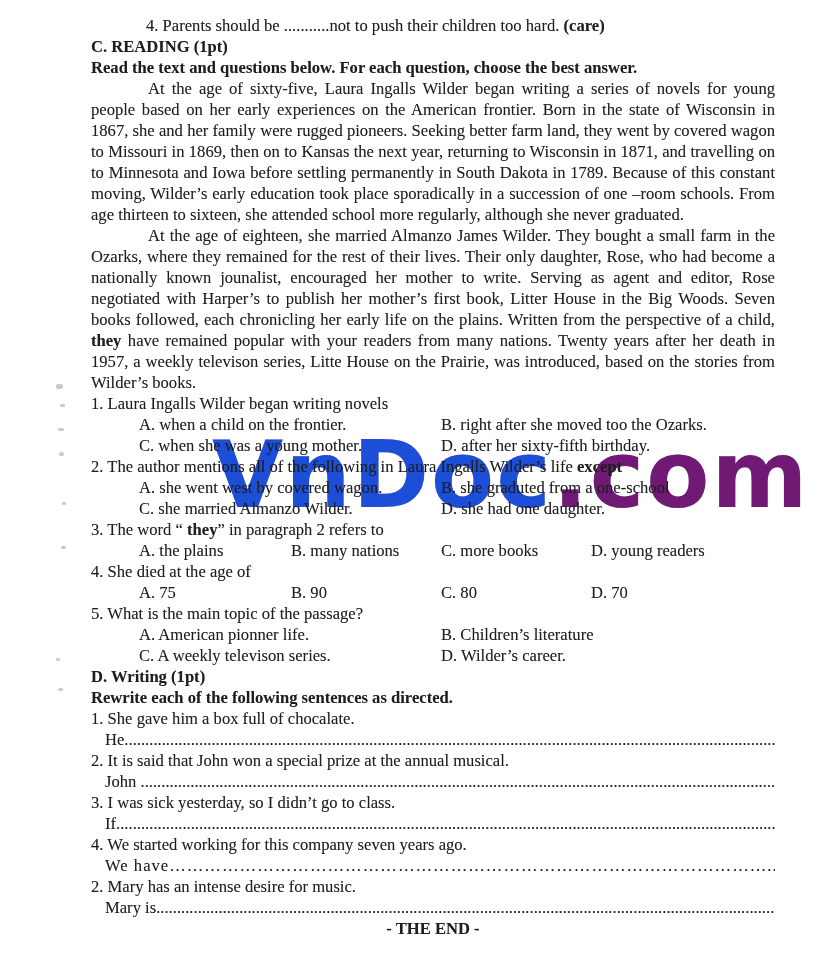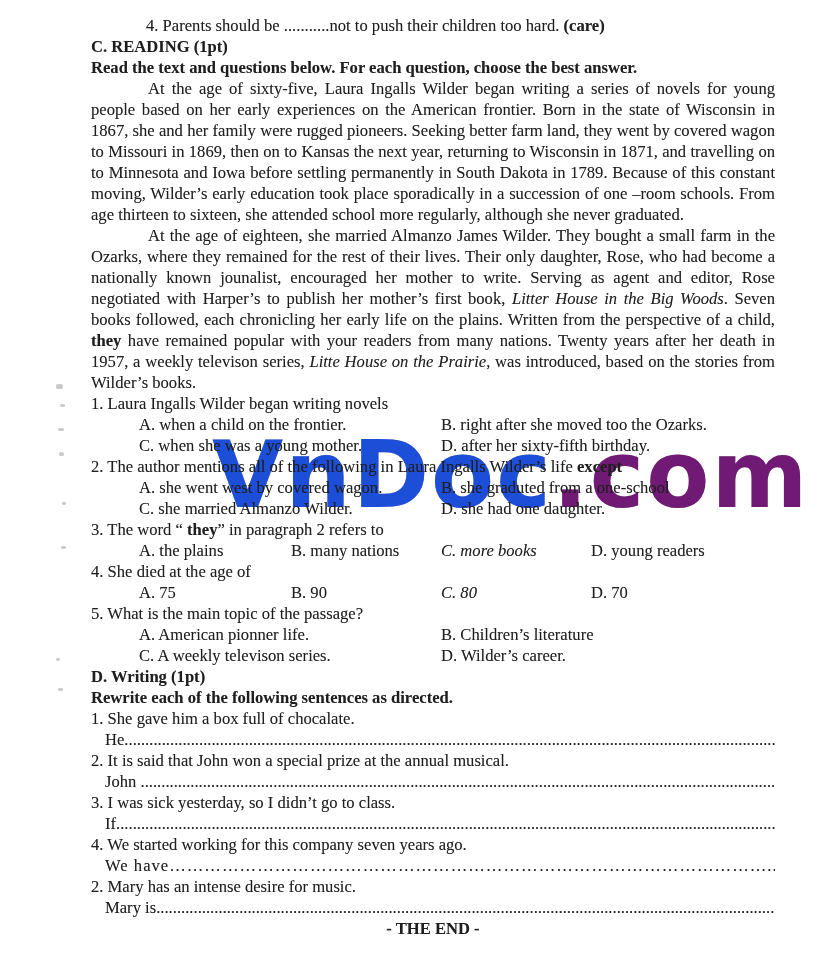--- a/index.html
+++ b/index.html
@@ -10,30 +10,30 @@
     background:#ffffff;
     font-family:"Liberation Serif", serif;
     font-size:16.6px;
     line-height:21px;
     color:#1e1e1e;
     overflow:hidden;
     text-shadow:0 0 0.5px rgba(40,40,40,.35);
   }
   .content { position:relative; z-index:1; padding:15px 51px 0 91px; }
   .b { font-weight:bold; }
-  .i { font-style:italic; }
+  .i { }
   .line { margin:0; }
   .indent-item { margin-left:55px; }
   .para { margin:0; text-align:justify; text-indent:57px; }
   .opts { display:flex; margin-left:48px; white-space:nowrap; }
   .opt { display:inline-block; }
   .w2 { width:302px; }       
   .c1 { width:152px; }       
   .c2 { width:150px; }
-  .c3 { width:150px;font-style:italic; }
+  .c3 { width:150px; }
   .ans { margin-left:14px; white-space:nowrap; overflow:hidden; }
   .ans-ell { letter-spacing:1px; }
   .footer { text-align:center; font-weight:bold; }
   
   .wm {
     position:absolute; top:430px; left:212px; z-index:0;
     font-family:"DejaVu Sans", sans-serif;
     font-weight:bold; font-size:92px; line-height:1;
     letter-spacing:2px; white-space:nowrap;
     user-select:none;

